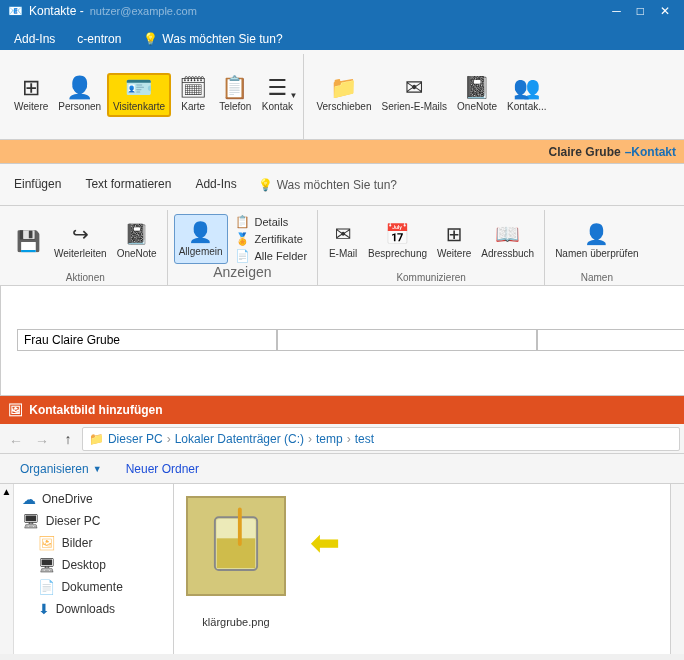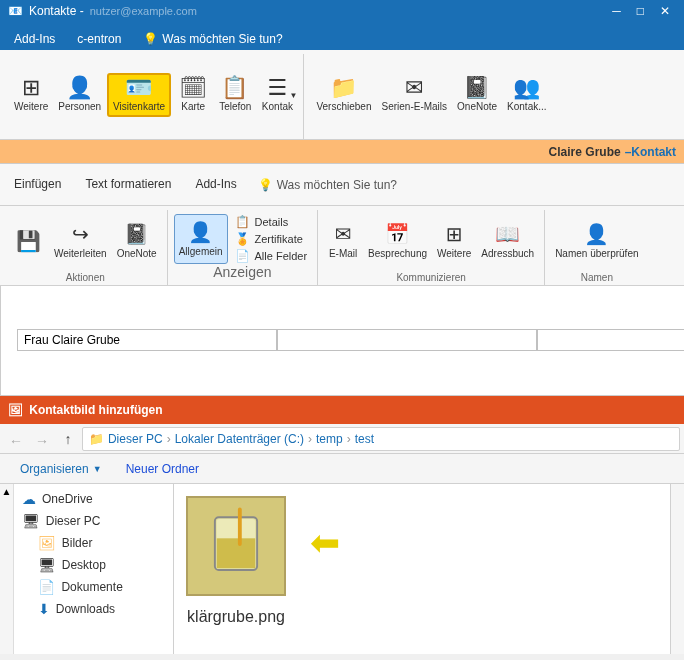--- a/index.html
+++ b/index.html
@@ -380,23 +380,23 @@
       height: 100px;
       background: #d4c87a;
       border: 2px solid #b0a060;
       display: flex;
       align-items: center;
       justify-content: center;
       position: relative;
       overflow: hidden;
     }
     .file-thumb-label {
-      font-size: 16px;
+      font-size: 11px;
       color: #333;
-      margin-top: 12px;
+      margin-top: 20px;
       text-align: left;
     }
     .arrow-pointing-left {
       font-size: 36px;
       color: #e8d000;
       display: flex;
       align-items: center;
       margin-top: 30px;
     }
 

